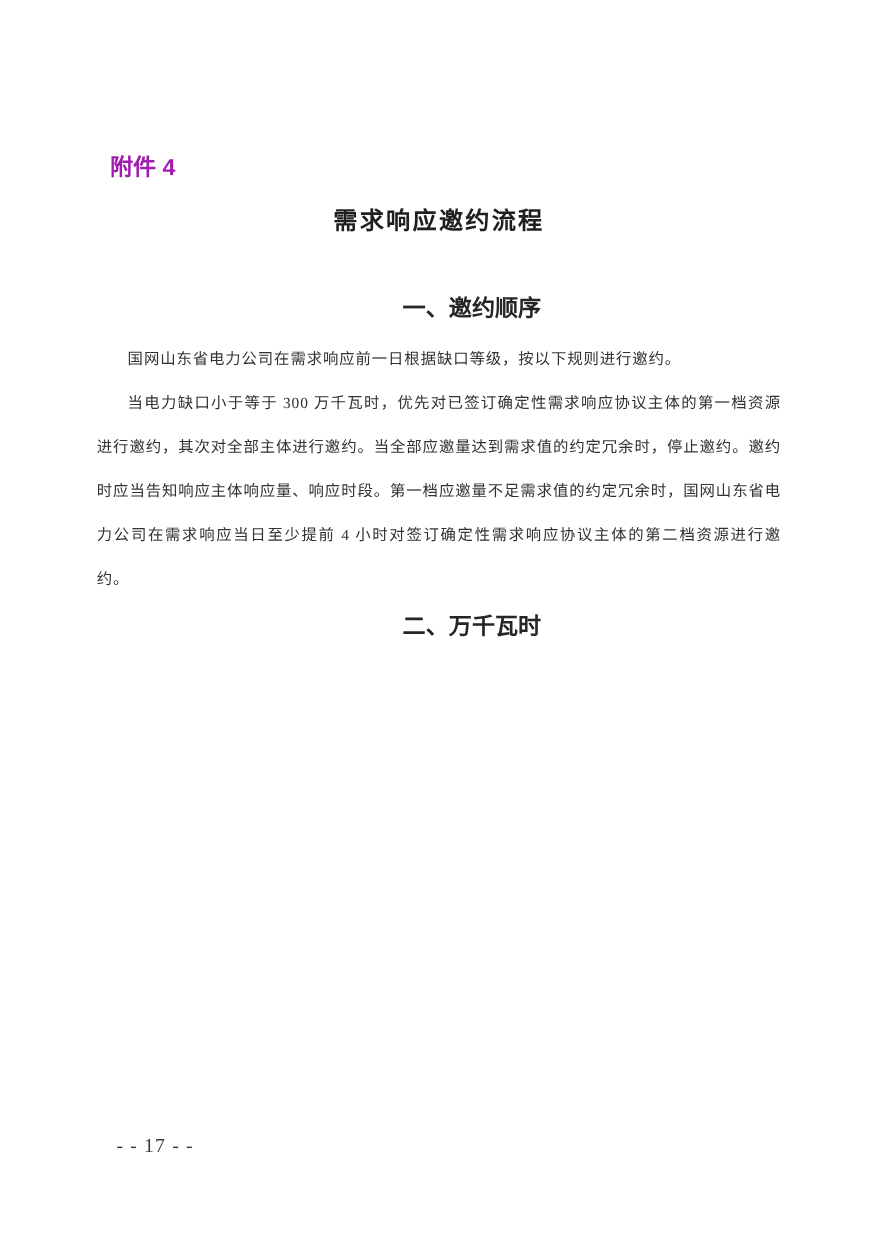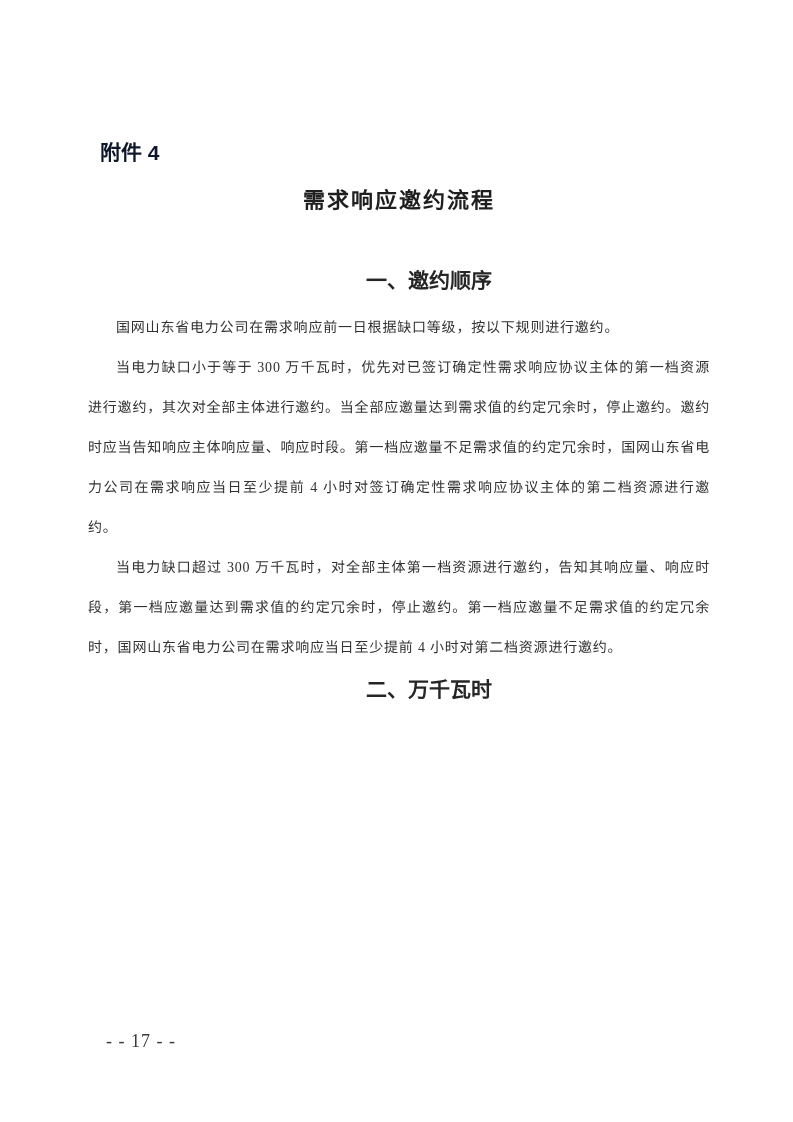--- a/index.html
+++ b/index.html
@@ -20,21 +20,21 @@
   .content {
     margin: 0 83px 0 88px;  
   }
   .attachment-label {
     padding-top: 141px;
     padding-left: 12px;
     font-family: "Liberation Sans", "DejaVu Sans", sans-serif;
     font-weight: 600;
     font-size: 21px;
     line-height: 24px;
-    color: #0f172a;
+    color: #a21caf;
   }
   .doc-title {
     margin: 16px 0 0 0;
     text-align: center;
     font-family: "Liberation Serif", "DejaVu Serif", serif;
     font-weight: 700;
     font-size: 22px;
     line-height: 40px;
     letter-spacing: 2px;
     color: #1f1f1f;
@@ -88,21 +88,20 @@
     <div class="attachment-label">附件 4</div>
 
     <h1 class="doc-title">需求响应邀约流程</h1>
 
     <h2 class="section-heading first">一、邀约顺序</h2>
 
     <p class="body-paragraph first">国网山东省电力公司在需求响应前一日根据缺口等级，按以下规则进行邀约。</p>
 
     <p class="body-paragraph">当电力缺口小于等于 300 万千瓦时，优先对已签订确定性需求响应协议主体的第一档资源进行邀约，其次对全部主体进行邀约。当全部应邀量达到需求值的约定冗余时，停止邀约。邀约时应当告知响应主体响应量、响应时段。第一档应邀量不足需求值的约定冗余时，国网山东省电力公司在需求响应当日至少提前 4 小时对签订确定性需求响应协议主体的第二档资源进行邀约。</p>
 
-    <p class="body-paragraph">当电力缺口超过 300 万千瓦时，对全部主体第一档资源进行邀约，告知其响应量、响应时段，第一档应邀量达到需求值的约定冗余时，停止邀约。第一档应邀量不足需求值的约定冗余时，国网山东省电力公司在需求响应当日至少提前 4 小时对第二档资源进行邀约。</p>
 
 
     <h2 class="section-heading second">二、万千瓦时</h2>
 
   </div>
 
   <div class="page-footer">- - 17 - -</div>
 </div>
 
 </body></html>

